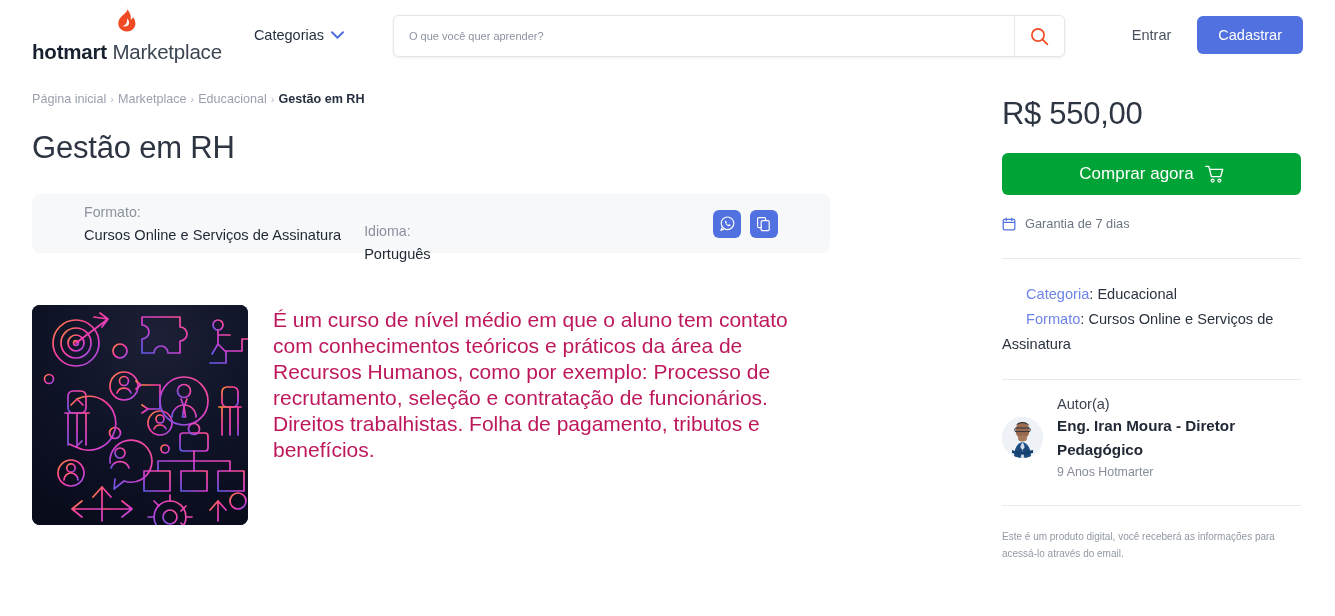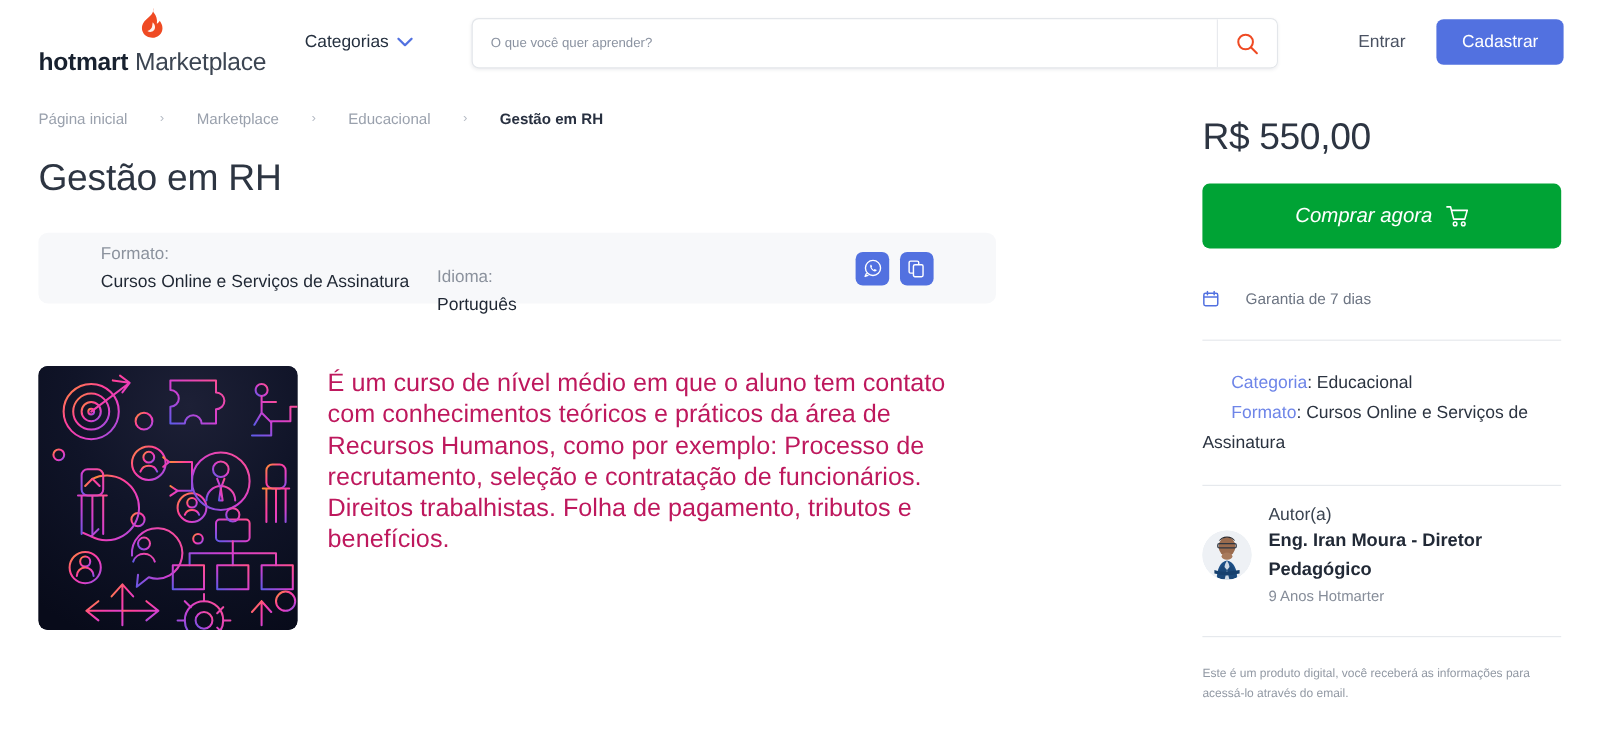--- a/index.html
+++ b/index.html
@@ -115,21 +115,21 @@
   .col-side {
     width: 300px; flex: 0 0 300px;
     margin-left: 40px;
     padding-top: 25px;
   }
 
   
   .breadcrumb {
     display: flex;
     align-items: center;
-    gap: 27px;
+    gap: 4px;
     font-size: 12.6px;
     padding-top: 21px;
     color: #9aa1ad;
   }
   .crumb { color: #9aa1ad; text-decoration: none; cursor: pointer; white-space: nowrap; }
   .crumb.current { color: #283040; font-weight: 700; cursor: default; }
   .crumb-sep { color: #b4bac4; font-size: 11px; }
 
   
   .product-title {
@@ -190,41 +190,40 @@
   
   .price {
     font-size: 31px;
     font-weight: 400;
     color: #2d3542;
     letter-spacing: -0.3px;
   }
   .btn-buy {
     margin-top: 21px;
     width: 299px;
-    height: 54px;
+    height: 42px;
     background: #00a335;
     color: #ffffff;
     border: 0;
     border-radius: 6px;
     font-family: inherit;
     font-size: 17px;
     display: flex;
     align-items: center;
     justify-content: center;
     gap: 11px;
     cursor: pointer;
-    font-style: italic;
   }
   .cart-icon { width: 19px; height: 19px; display: block; }
 
   .guarantee {
-    margin-top: 34px;
-    display: flex;
-    align-items: center;
-    gap: 22px;
+    margin-top: 21px;
+    display: flex;
+    align-items: center;
+    gap: 9px;
     font-size: 12.8px;
     color: #6d7583;
   }
   .cal-icon { width: 14px; height: 14px; display: block; }
 
   .divider {
     height: 1px;
     background: #e6e9ed;
     margin: 27px 0 0 0;
     width: 299px;

